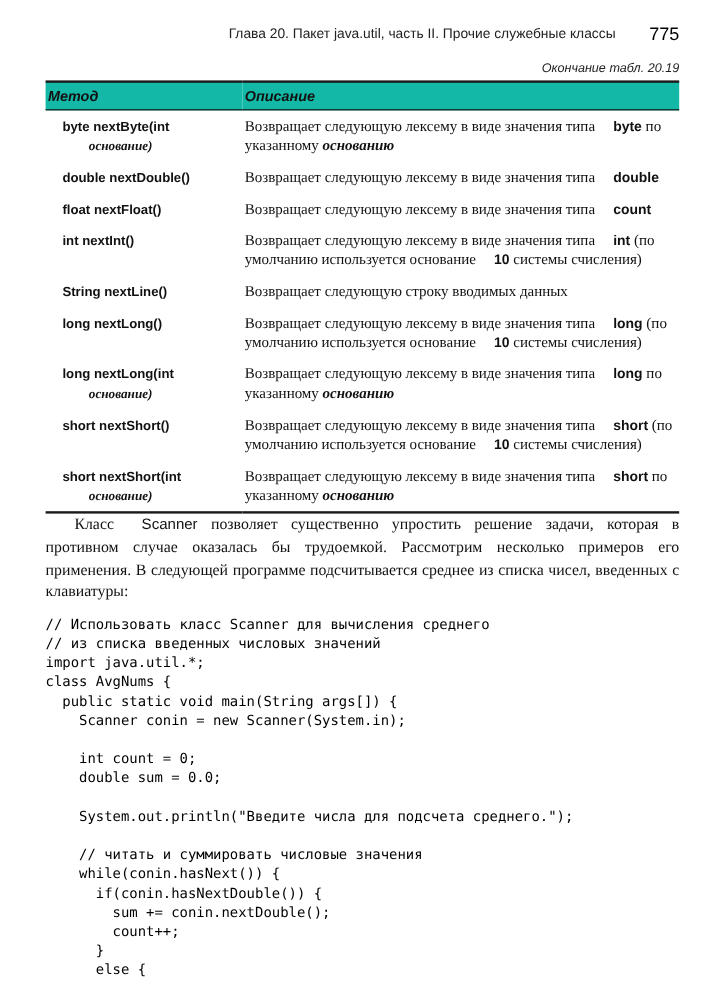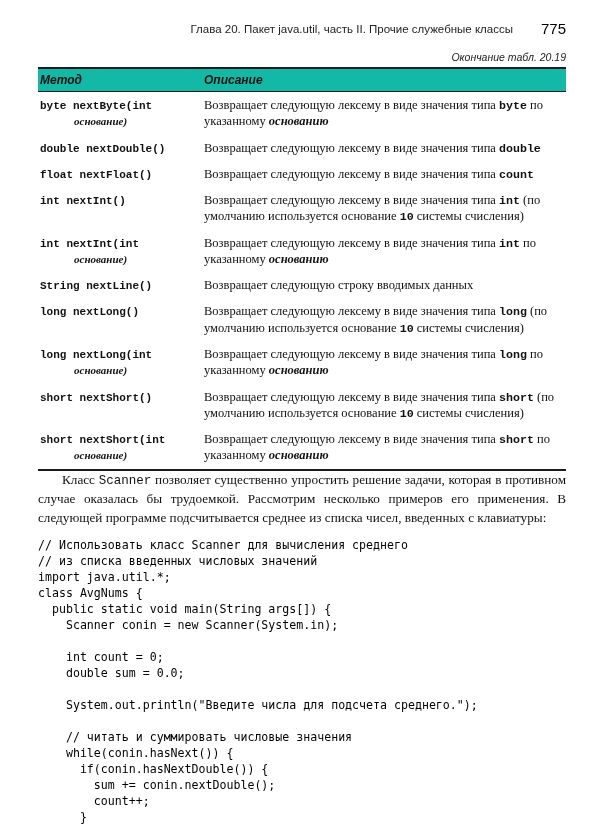--- a/index.html
+++ b/index.html
@@ -62,23 +62,24 @@
     vertical-align: top;
     padding: 5px 4px 5px 2px;
     line-height: 1.3;
   }
   td.method-cell { width: 158px; padding-left: 6px; }
   td.desc-cell { padding-left: 8px; }
 
   
   .seg-text { font-family: inherit; }
   .seg-code {
-    font-family: Liberation Mono, monospace;
+    font-family: Liberation Sans, sans-serif;
     font-weight: bold;
     font-size: 0.93em;
+    margin-left: 12px;
   }
   .seg-bi {
     font-family: "Liberation Serif", serif;
     font-weight: bold;
     font-style: italic;
   }
   .method-cell .seg-code { font-size: 11px; }
   .method-cell .seg-bi { font-size: 11px; margin-left: 34px; }
 
   
@@ -143,24 +144,20 @@
       </tr>
       <tr>
         <td class="method-cell"><span class="seg-code">float nextFloat()</span></td>
         <td class="desc-cell"><span class="seg-text">Возвращает следующую лексему в виде значения типа </span><span class="seg-code">count</span></td>
       </tr>
       <tr>
         <td class="method-cell"><span class="seg-code">int nextInt()</span></td>
         <td class="desc-cell"><span class="seg-text">Возвращает следующую лексему в виде значения типа </span><span class="seg-code">int</span><span class="seg-text"> (по умолчанию используется основание </span><span class="seg-code">10</span><span class="seg-text"> системы счисления)</span></td>
       </tr>
       <tr>
-        <td class="method-cell"><span class="seg-code">int nextInt(int </span><span class="seg-bi">основание)</span></td>
-        <td class="desc-cell"><span class="seg-text">Возвращает следующую лексему в виде значения типа </span><span class="seg-code">int</span><span class="seg-text"> по указанному </span><span class="seg-bi">основанию</span></td>
-      </tr>
-      <tr>
         <td class="method-cell"><span class="seg-code">String nextLine()</span></td>
         <td class="desc-cell"><span class="seg-text">Возвращает следующую строку вводимых данных</span></td>
       </tr>
       <tr>
         <td class="method-cell"><span class="seg-code">long nextLong()</span></td>
         <td class="desc-cell"><span class="seg-text">Возвращает следующую лексему в виде значения типа </span><span class="seg-code">long</span><span class="seg-text"> (по умолчанию используется основание </span><span class="seg-code">10</span><span class="seg-text"> системы счисления)</span></td>
       </tr>
       <tr>
         <td class="method-cell"><span class="seg-code">long nextLong(int </span><span class="seg-bi">основание)</span></td>
         <td class="desc-cell"><span class="seg-text">Возвращает следующую лексему в виде значения типа </span><span class="seg-code">long</span><span class="seg-text"> по указанному </span><span class="seg-bi">основанию</span></td>

